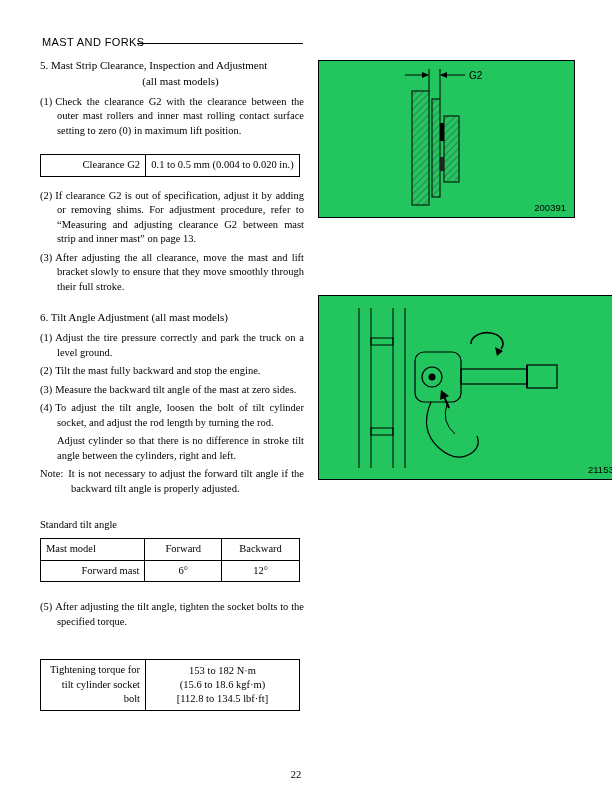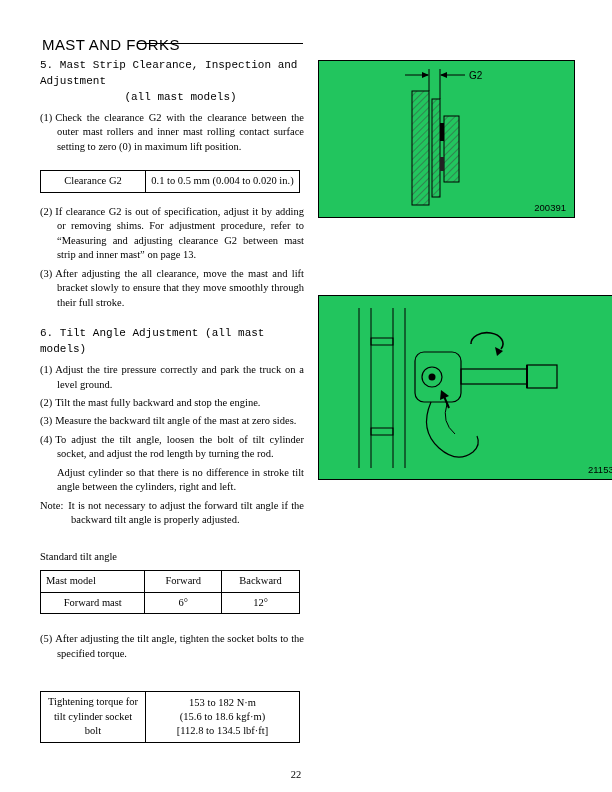--- a/index.html
+++ b/index.html
@@ -13,34 +13,34 @@
     position: relative;
     width: 612px; height: 792px;
     background: #fff;
     overflow: hidden;
   }
 
   
   .doc-header {
     position: absolute; left: 42px; top: 36px;
     font-family: "Liberation Sans", sans-serif;
-    font-size: 15px; letter-spacing: 0.4px;
+    font-size: 11px; letter-spacing: 0.4px;
   }
   .header-rule {
     position: absolute; left: 137px; top: 43px; width: 166px;
     border-top: 1px solid #000;
   }
 
   
   .left-col {
     position: absolute; left: 40px; top: 58px; width: 264px;
     font-size: 10.5px; line-height: 1.38;
   }
   .sec-title {
-    font-family: Liberation Mono, monospace;
+    font-family: Liberation Serif, serif;
     font-size: 11px; line-height: 1.45;
     margin-bottom: 5px;
   }
   .sec-title .tline2 { padding-left: 17px; text-align: center; }
   .para {
     text-align: justify;
     padding-left: 17px; text-indent: -17px;
     margin-bottom: 4px;
   }
   .para .lbl { margin-right: 3px; }
@@ -59,21 +59,21 @@
     border-collapse: collapse;
     width: 260px;
     font-size: 10.5px;
   }
   table.tbl td, table.tbl th {
     border: 1px solid #000;
     padding: 3px 5px;
     font-weight: normal;
     vertical-align: middle;
   }
-  .col-label { width: 105px; text-align: center; }
+  .col-label { width: 105px; text-align: right; }
   .val-center { text-align: center; margin-top: 28px; }
   .subhead {
     margin-bottom: 6px;
   }
   .torque-val span { display: block; text-align: center; line-height: 1.35; }
 
   
   .figure {
     position: absolute;
     border: 1px solid #000;

